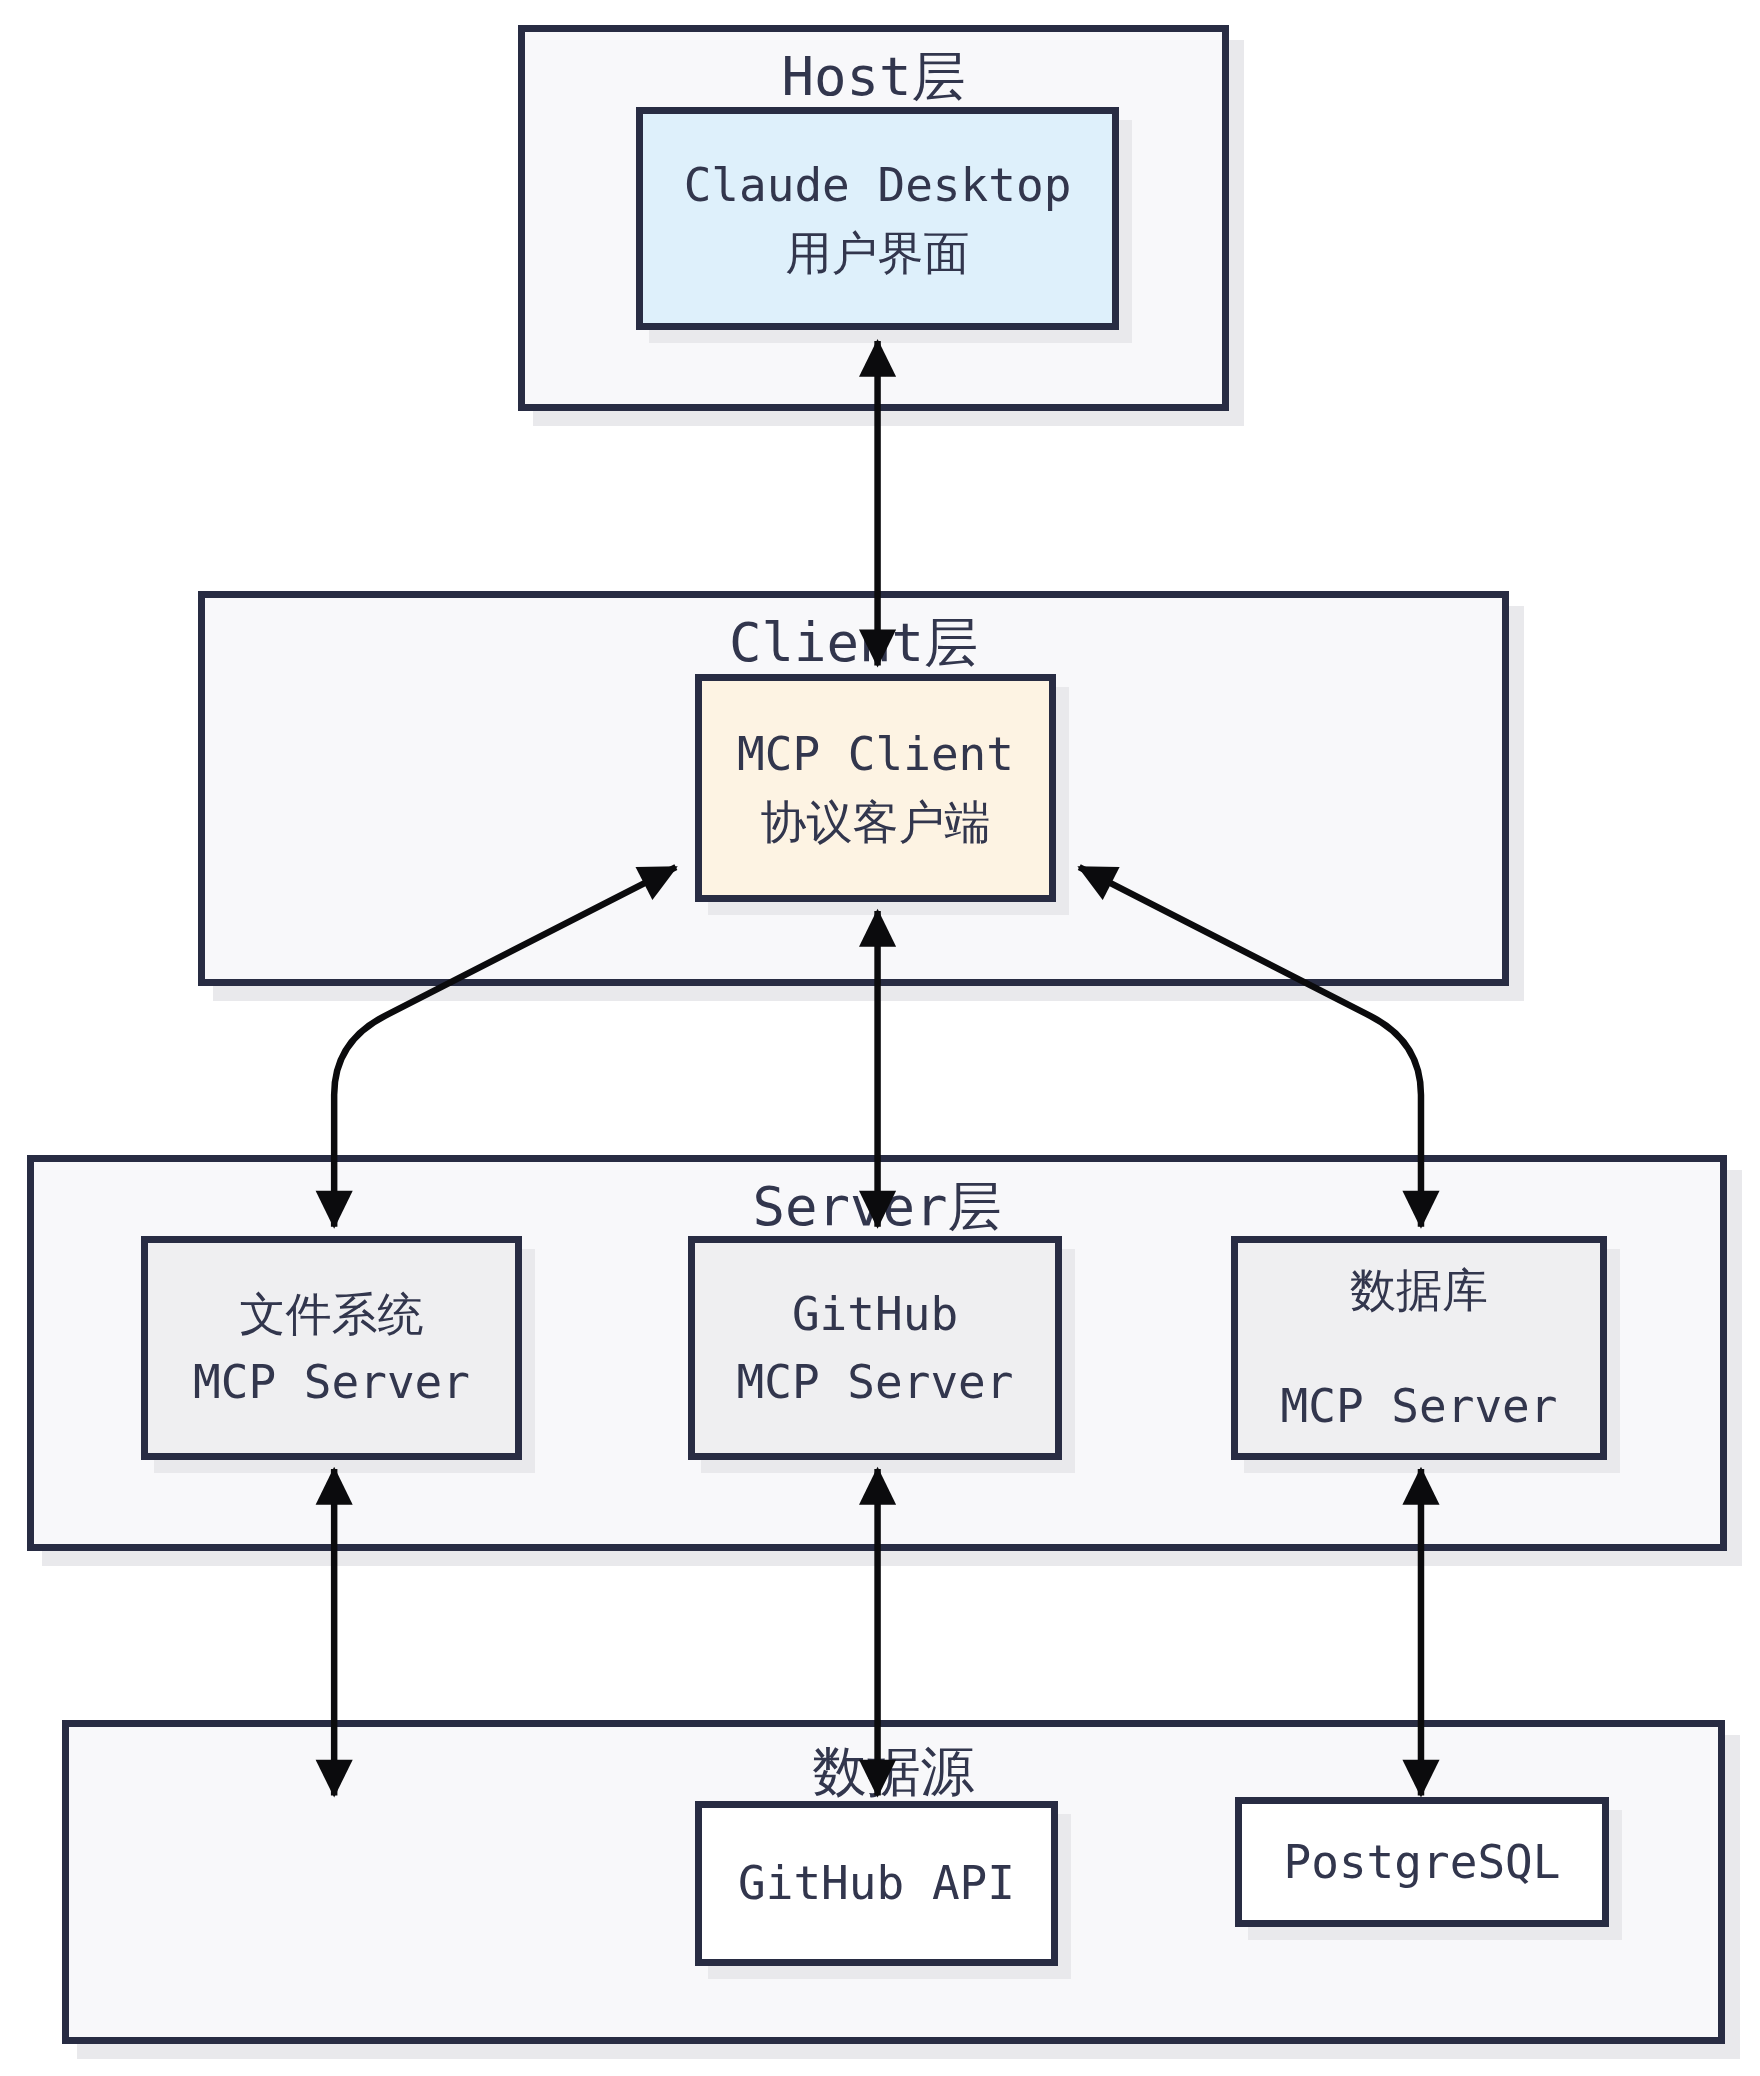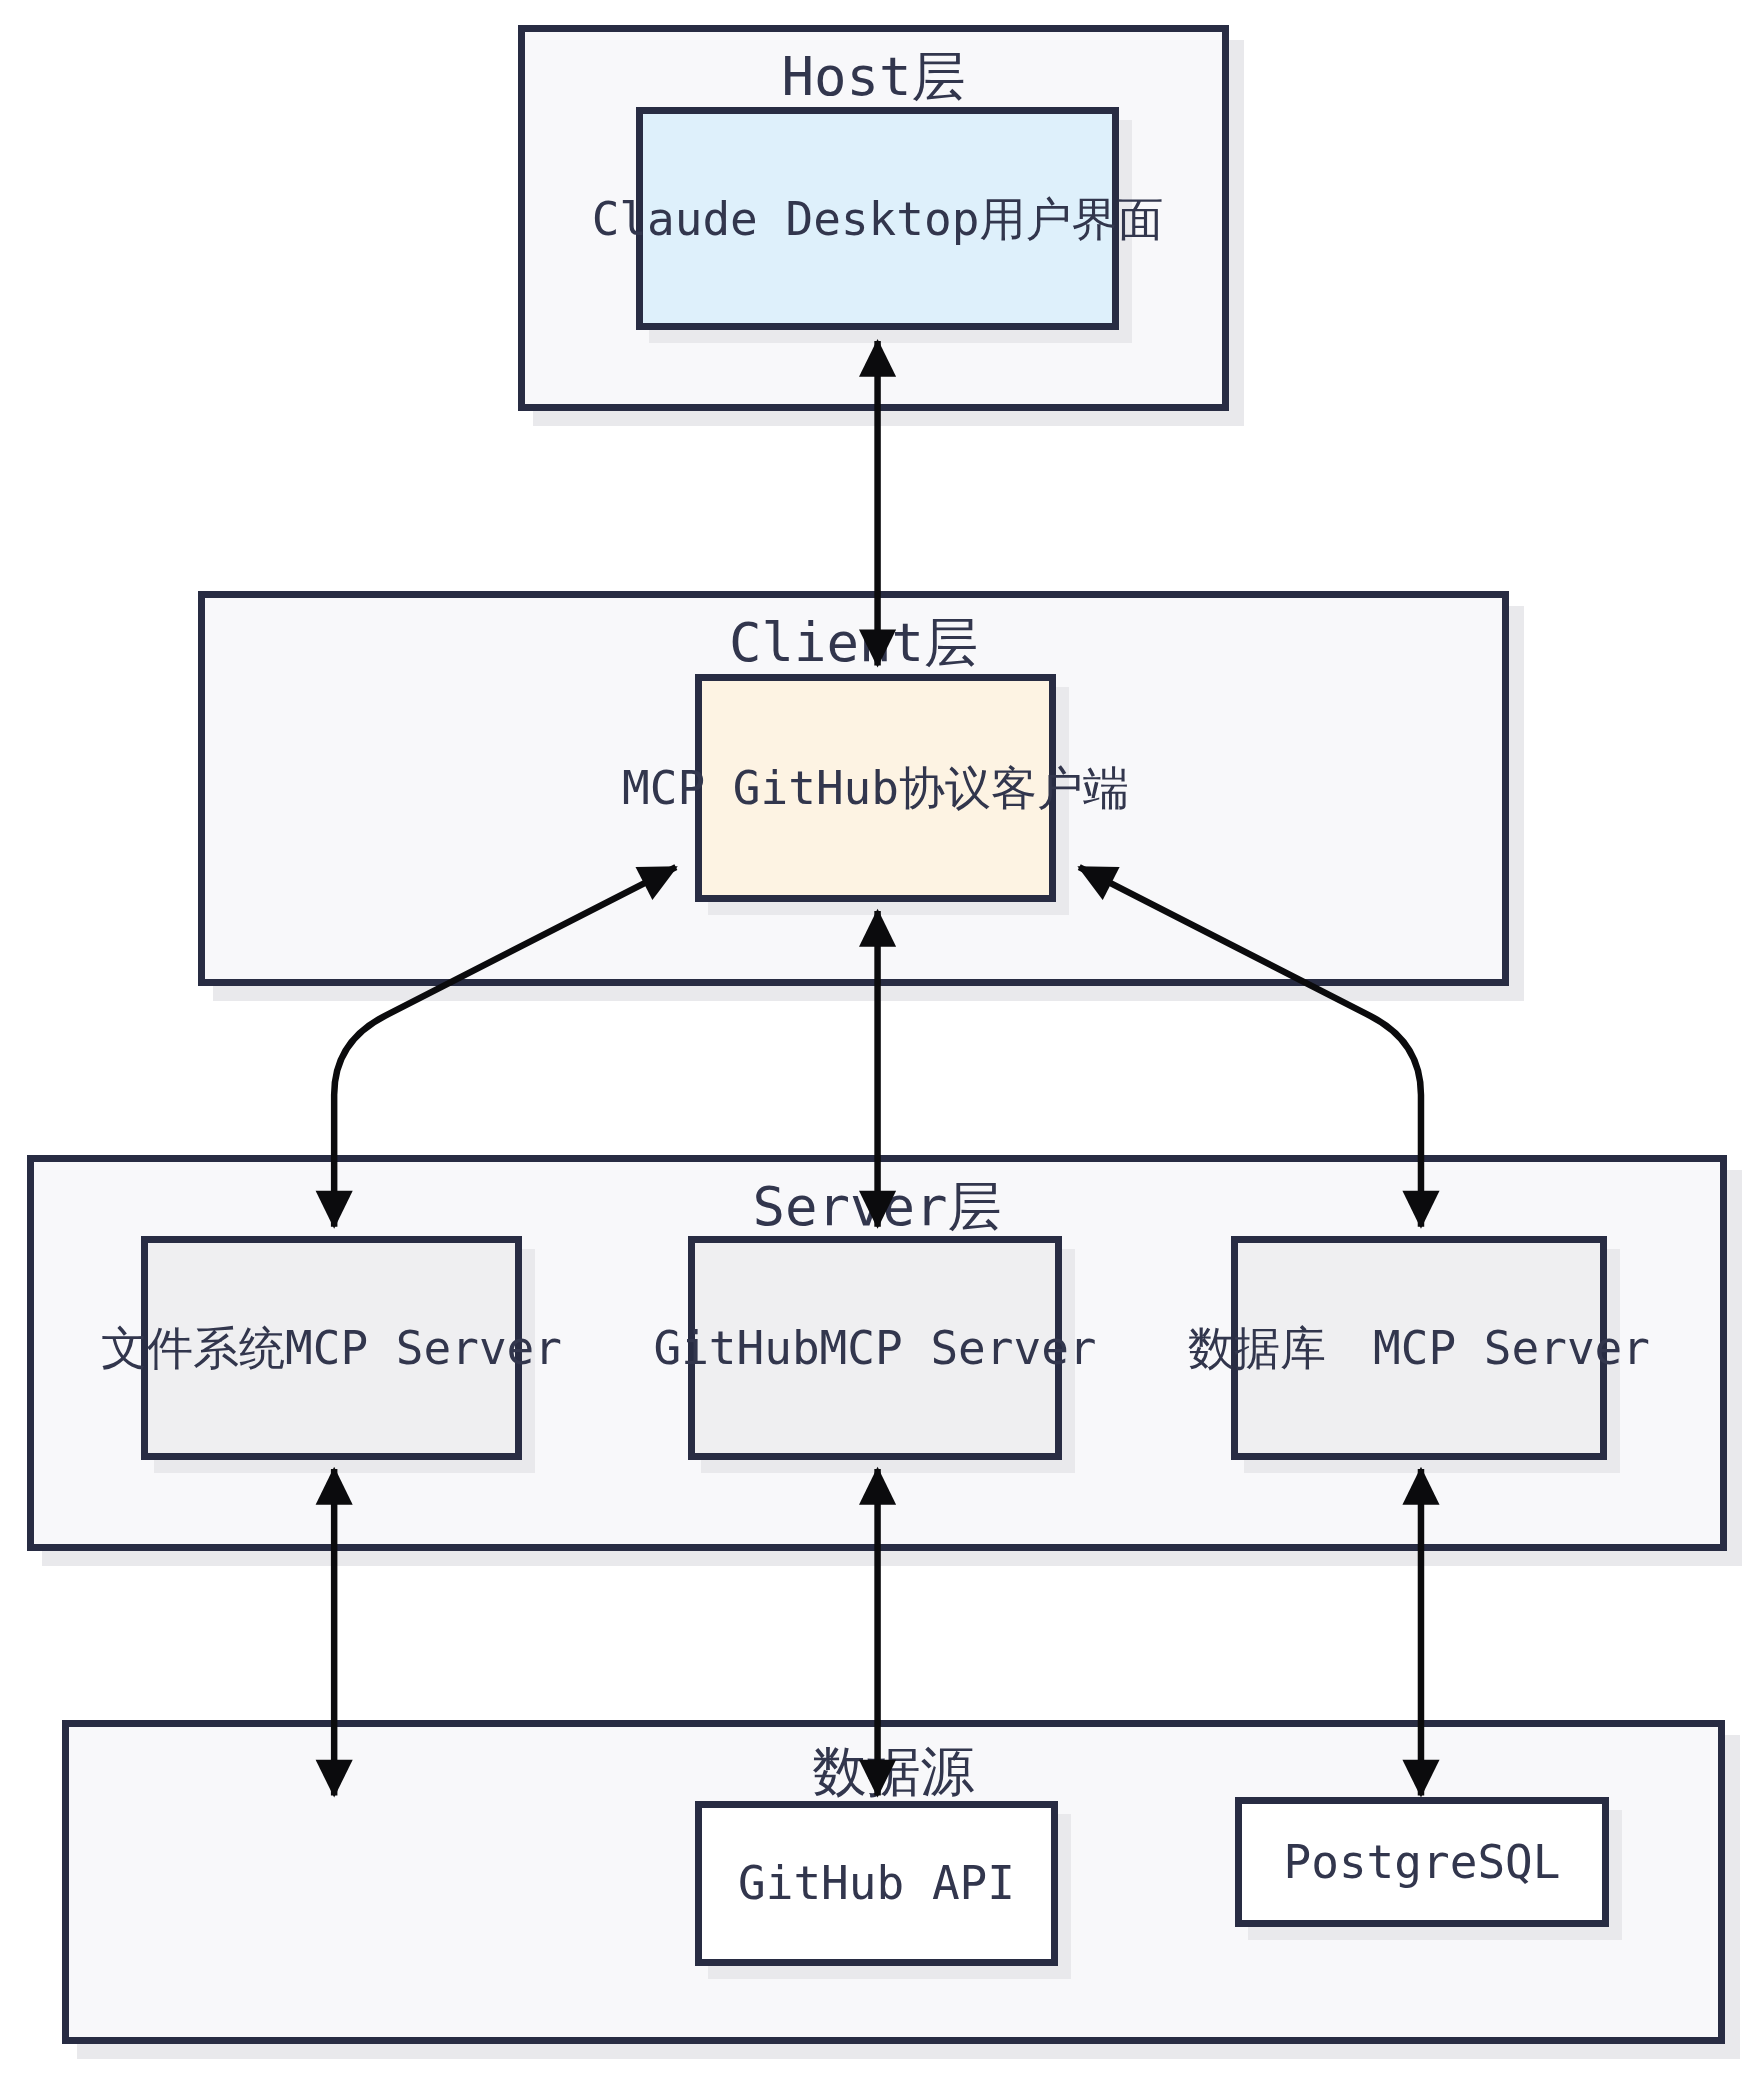--- a/index.html
+++ b/index.html
@@ -48,21 +48,21 @@
     font-size: 54px;
     line-height: 1.15;
     color: var(--text);
     white-space: nowrap;
   }
   .node {
     position: absolute;
     border: 7.6px solid var(--box-border);
     box-shadow: 13px 13px 0 0 var(--shadow);
     display: flex;
-    flex-direction: row;
+    flex-direction: column;
     align-items: center;
     justify-content: center;
     text-align: center;
     font-size: 46px;
     line-height: 1.48;
     color: var(--text);
     white-space: nowrap;
   }
   .node.fill-host   { background: var(--host-box-fill); }
   .node.fill-client { background: var(--client-box-fill); }
@@ -109,21 +109,21 @@
     <div class="layer-title">Host层</div>
     <div class="node fill-host" id="node-claude">
       <div>Claude Desktop</div>
       <div>用户界面</div>
     </div>
   </div>
 
   <div class="layer" id="layer-client">
     <div class="layer-title">Client层</div>
     <div class="node fill-client" id="node-mcp">
-      <div>MCP GitHub</div>
+      <div>MCP Client</div>
       <div>协议客户端</div>
     </div>
   </div>
 
   <div class="layer" id="layer-server">
     <div class="layer-title">Server层</div>
     <div class="node fill-server" id="node-files">
       <div>文件系统</div>
       <div>MCP Server</div>
     </div>

